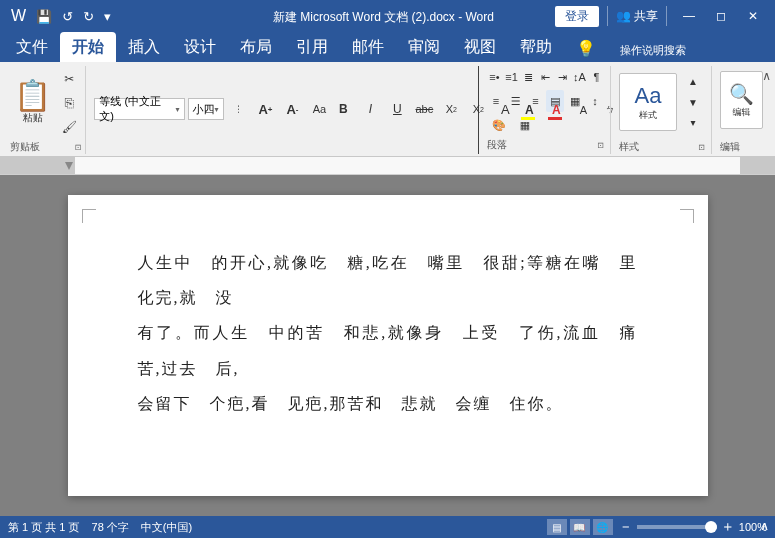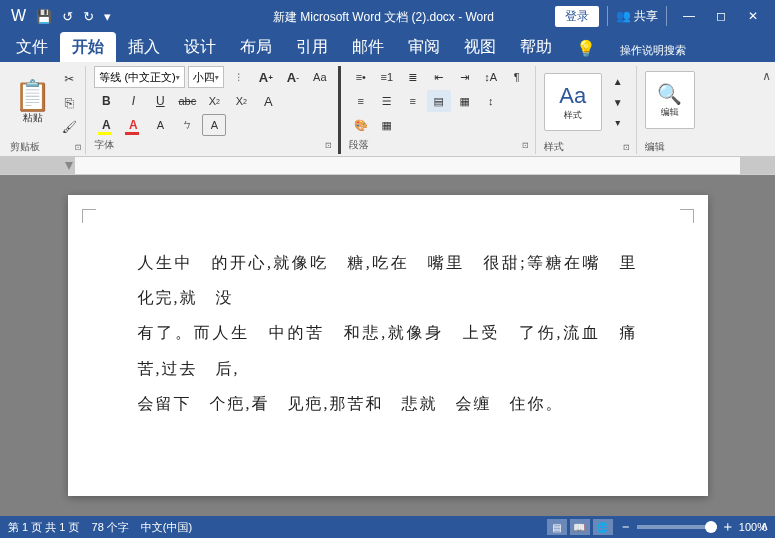--- a/index.html
+++ b/index.html
@@ -223,21 +223,21 @@
         <div class="small-btn" title="复制">⎘</div>
         <div class="small-btn" title="格式刷">🖌</div>
       </div>
     </div>
     <div style="display:flex;align-items:center;justify-content:space-between;width:100%;gap:16px;">
       <span style="font-size:10px;color:#555;">剪贴板</span>
       <span style="font-size:8px;cursor:pointer;color:#666;">⊡</span>
     </div>
   </div>
 
-  <div style="display:flex;flex-direction:column;border-right:3px solid #404040;padding:0 6px;min-width:170px;">
+  <div style="display:flex;flex-direction:row;border-right:1px solid #404040;padding:0 6px;min-width:170px;">
     <div style="display:flex;align-items:center;gap:3px;margin-bottom:2px;">
       <div class="font-selector">
         <span style="font-size:11px;">等线 (中文正文)</span>
         <span class="dropdown-arrow">▾</span>
       </div>
       <div class="size-selector">
         <span style="font-size:11px;">小四</span>
         <span class="dropdown-arrow">▾</span>
       </div>
       <div class="small-btn" style="font-size:9px;">⋮</div>

